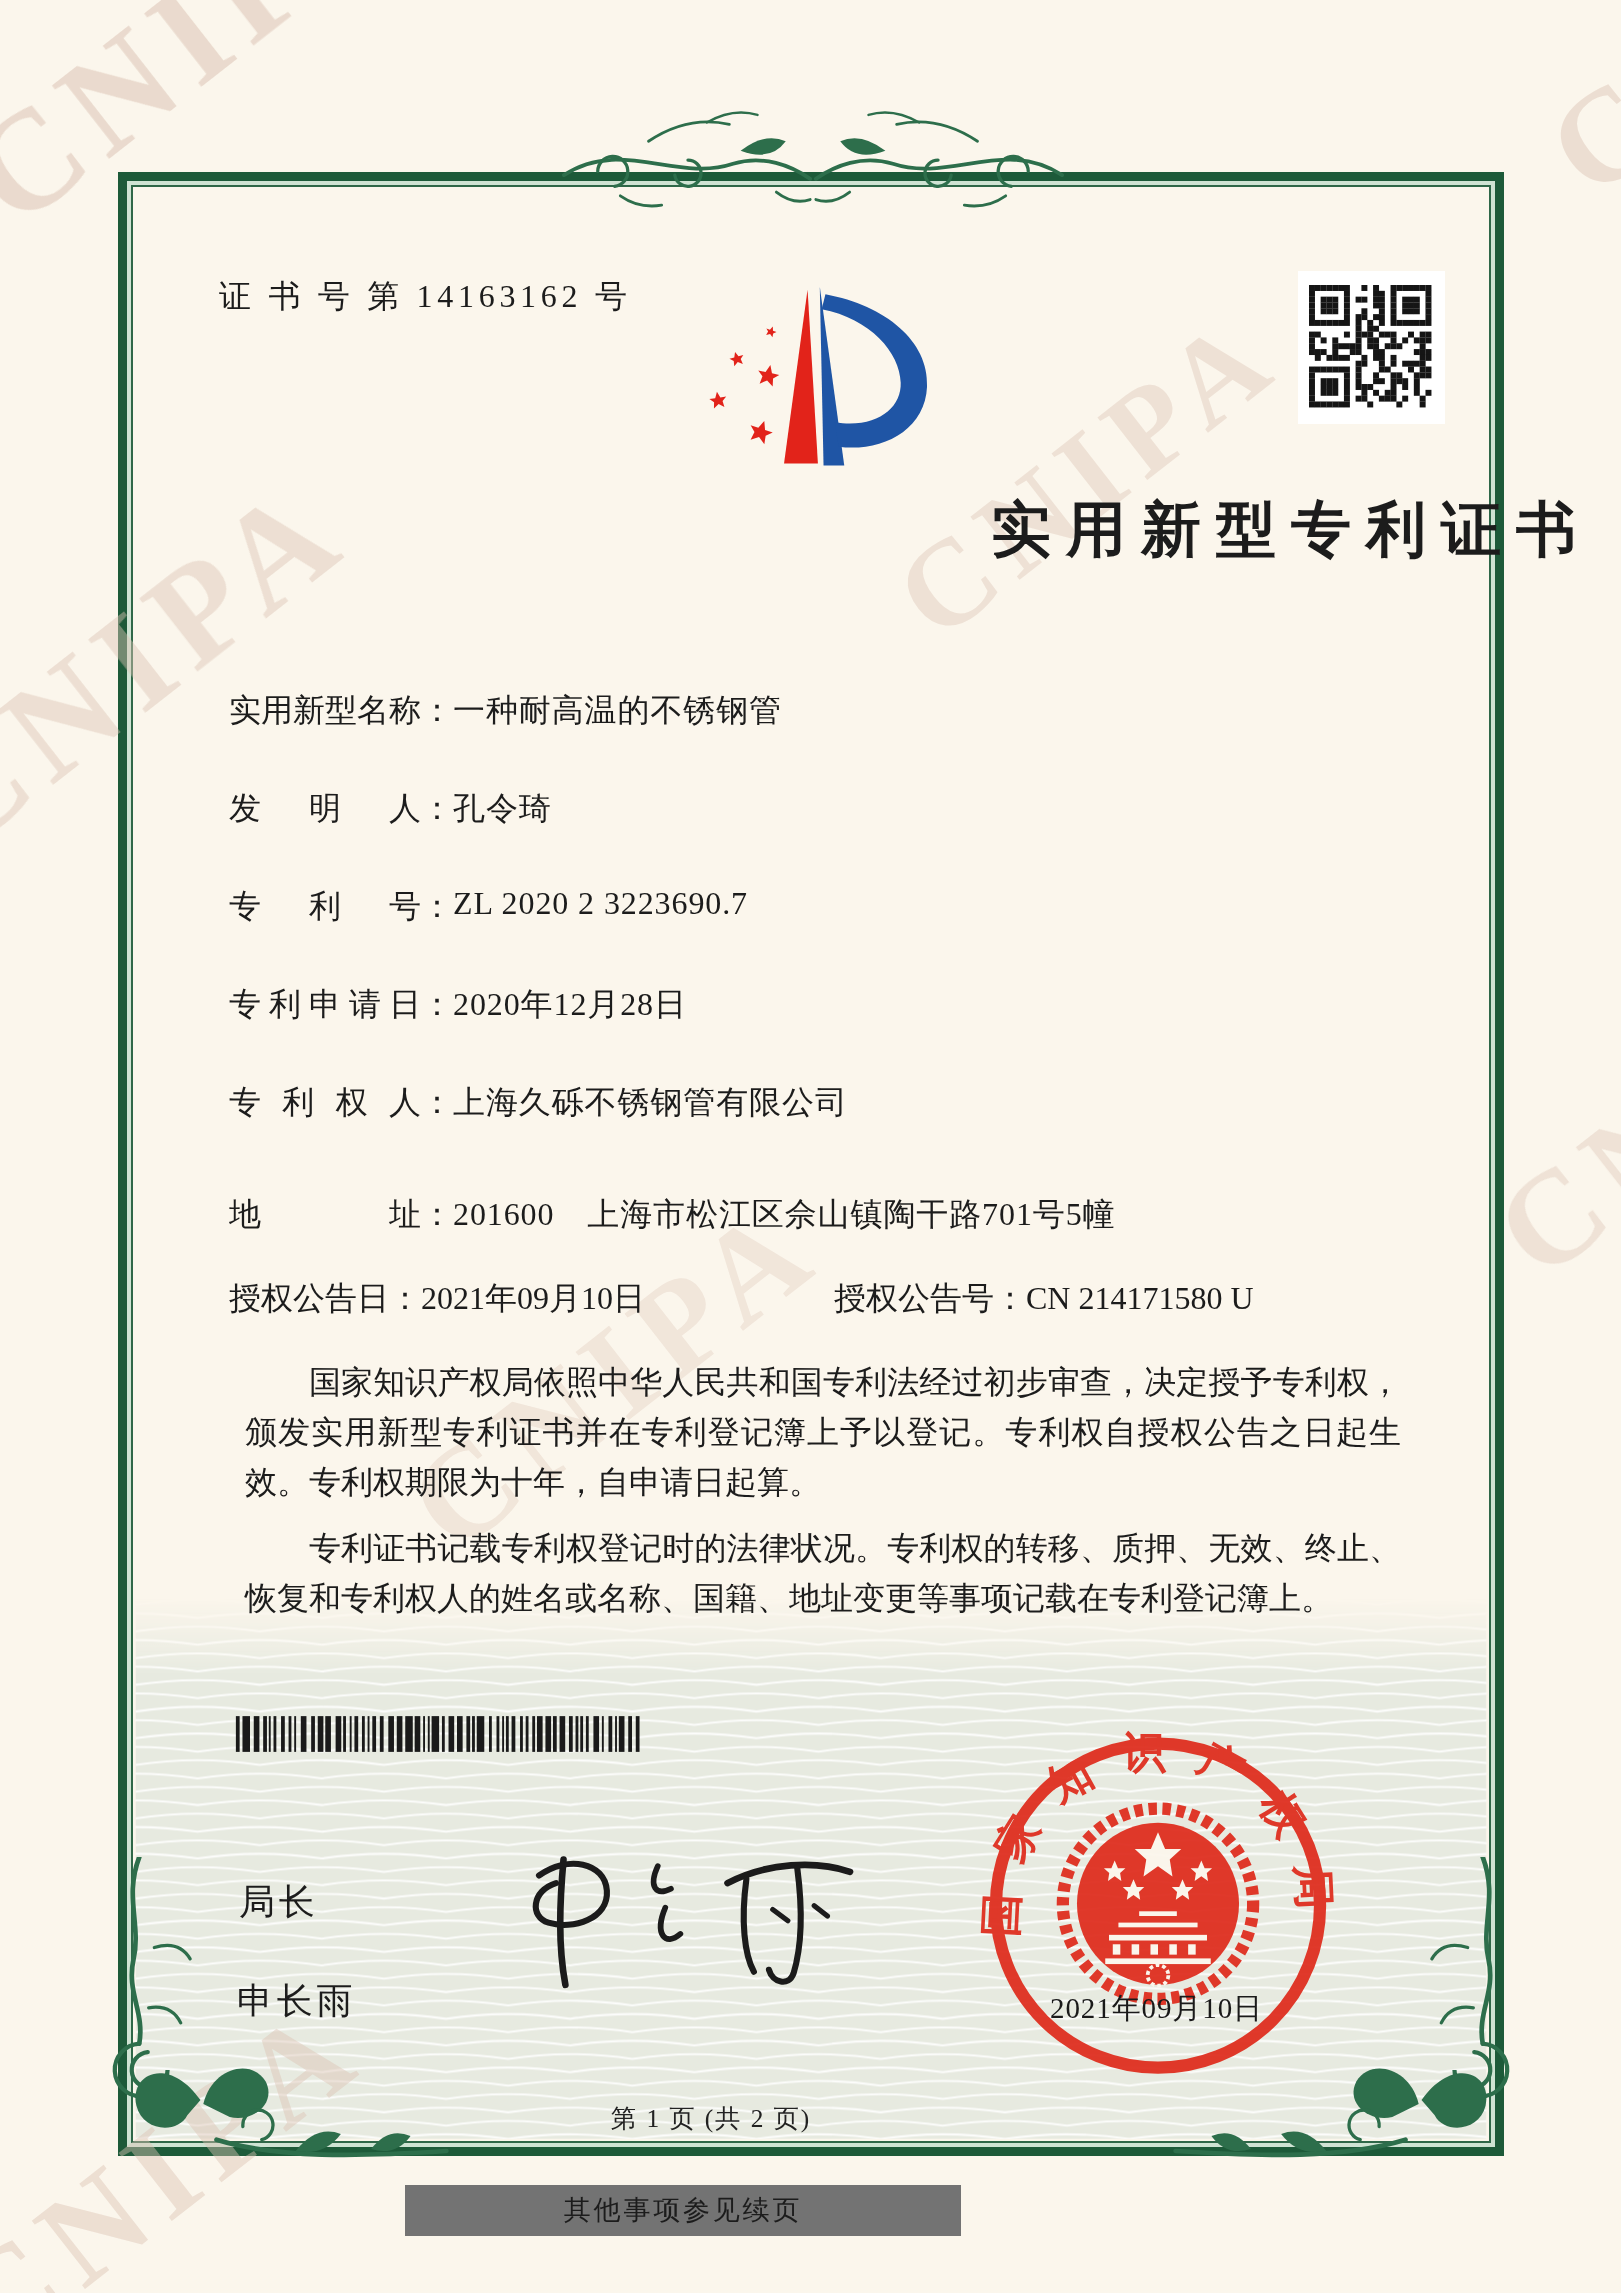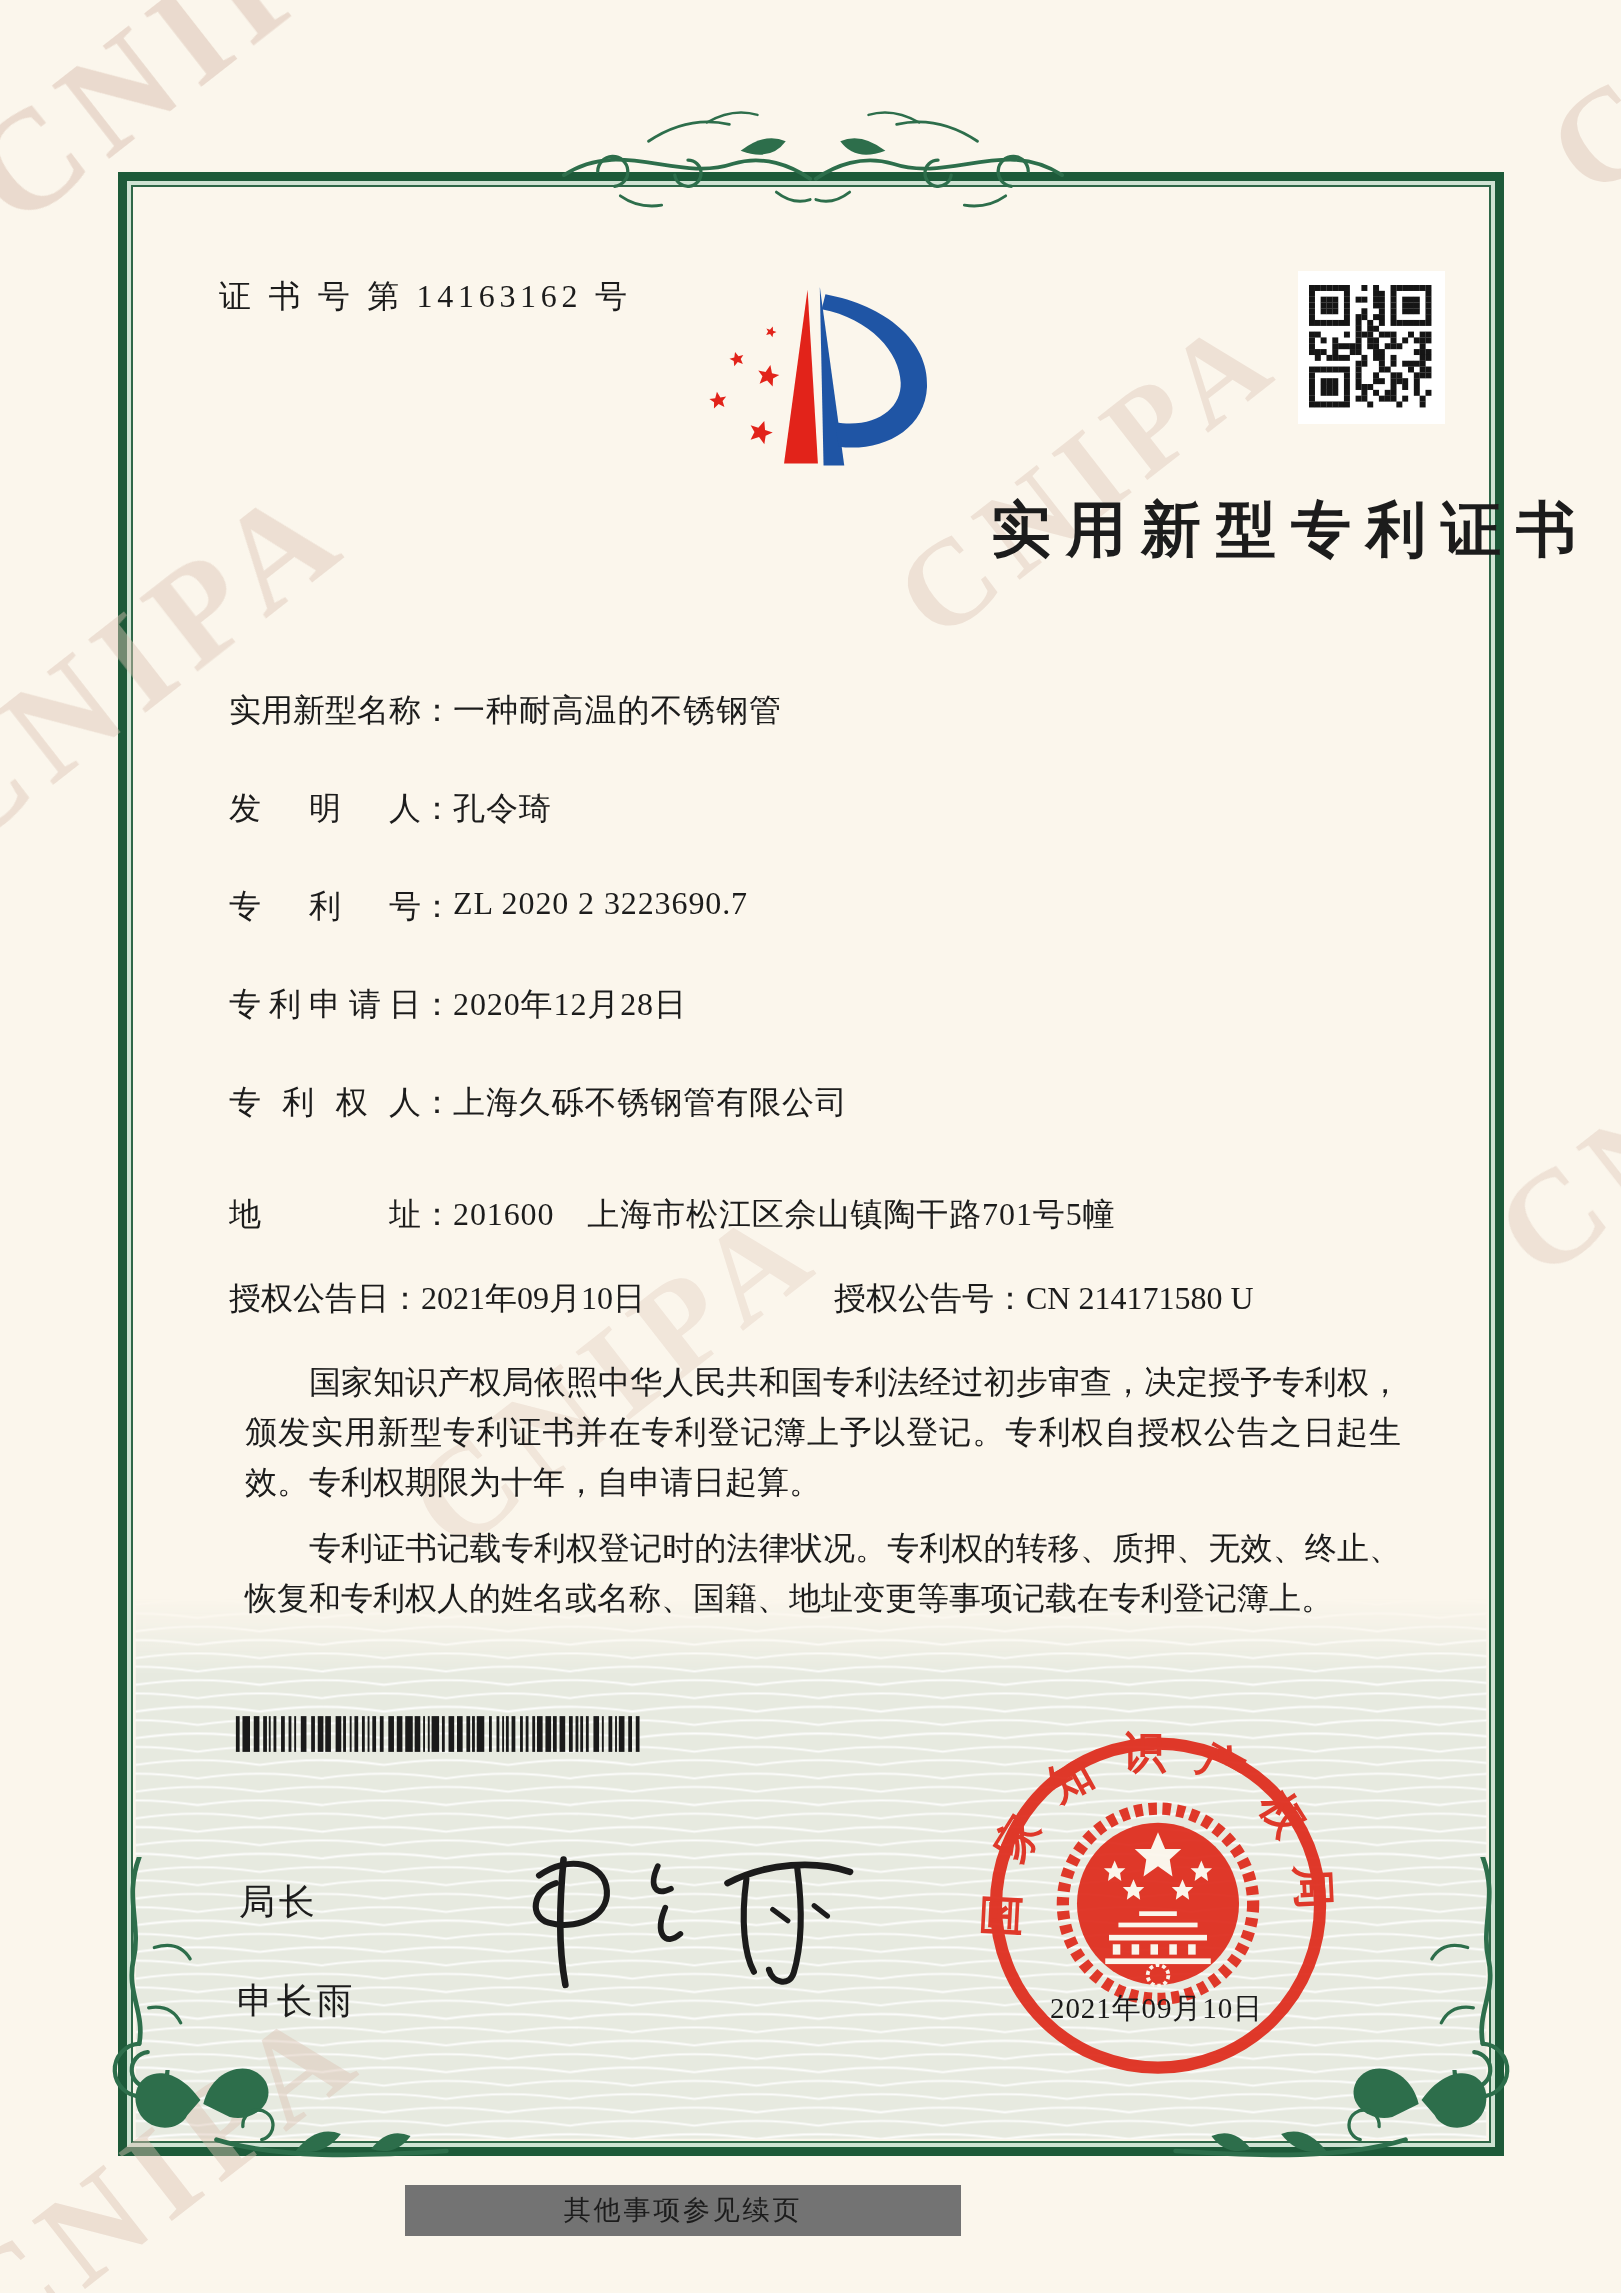--- a/index.html
+++ b/index.html
@@ -587,18 +587,19 @@
           <rect x="-8" y="43" width="8" height="11"></rect>
             <rect x="12" y="43" width="8" height="11"></rect>
           <rect x="32" y="43" width="8" height="11"></rect>
           <rect x="-56" y="58" width="112" height="6"></rect>
           <circle cx="0" cy="76" r="11" fill="none" stroke="#fbf6ec" stroke-width="4" stroke-dasharray="4 3"></circle>
         </g>
       </g>
     </svg>
     <div class="seal-date">2021年09月10日</div>
 
+    <div class="page-info">第 1 页 (共 2 页)</div>
   </div>
 
   <div class="cont-note">其他事项参见续页</div>
 
 </div>
 
 
 </body></html>

